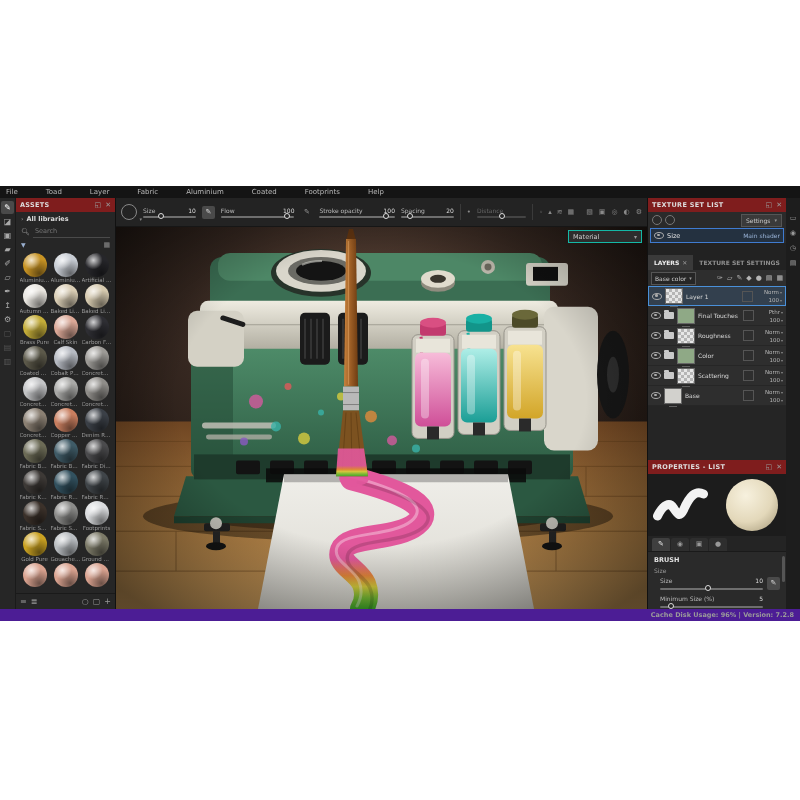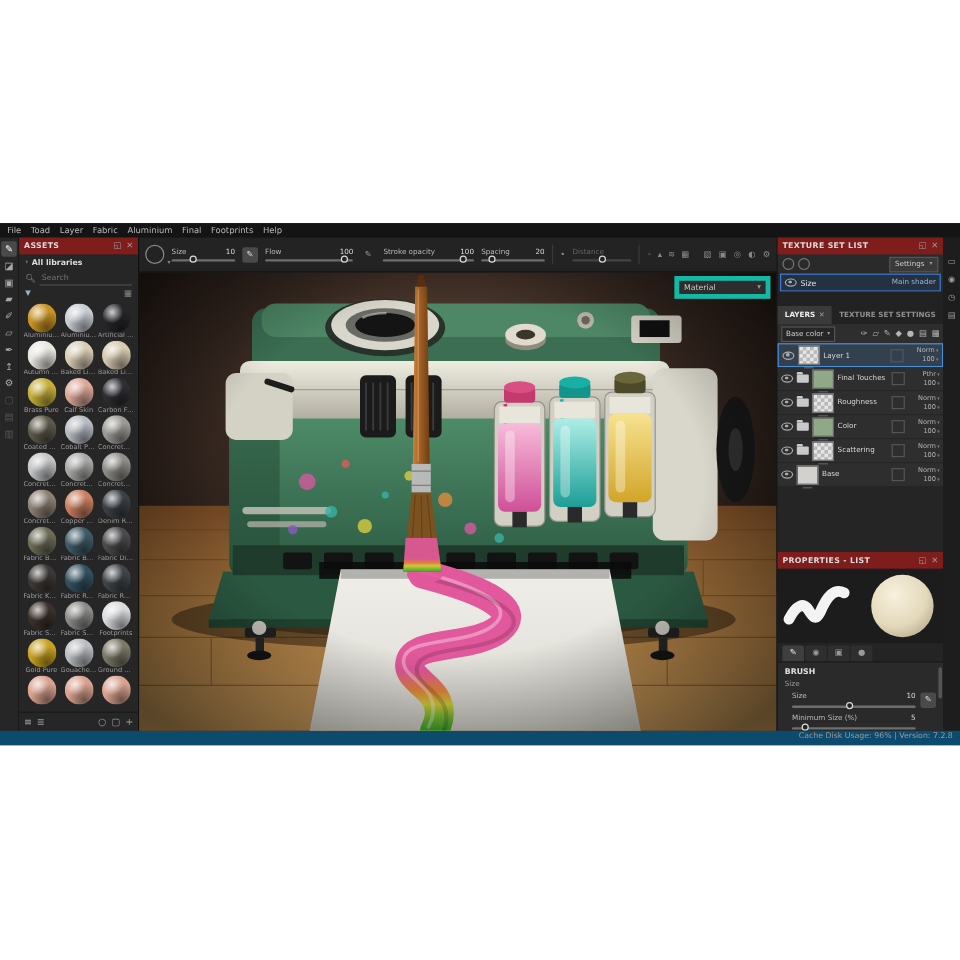--- a/index.html
+++ b/index.html
@@ -1,20 +1,20 @@
 <!DOCTYPE html>
 <html><head>
 <meta charset="utf-8">
 <style>
   html,body{margin:0;padding:0;background:#fff;width:800px;height:800px;overflow:hidden;
     font-family:"DejaVu Sans", sans-serif;}
   .ui{position:absolute;left:0;top:186px;width:800px;height:435px;background:#1e1e1e;
     display:flex;flex-direction:column;font-size:7px;color:#bdbdbd;}
   
-  .menubar{height:12px;background:#141414;display:flex;align-items:center;padding-left:6px;gap:8px;flex:none;}
+  .menubar{height:12px;background:#141414;display:flex;align-items:center;padding-left:6px;gap:28px;flex:none;}
   .menu-item{color:#b8b8b8;font-size:7px;cursor:default;}
   
   .main{flex:1;display:flex;min-height:0;}
   
   .toolstrip{width:16px;background:#262626;border-right:1px solid #1a1a1a;display:flex;flex-direction:column;
     align-items:center;padding-top:3px;gap:1px;flex:none;box-sizing:border-box;}
   .tool{width:13px;height:13px;display:flex;align-items:center;justify-content:center;border-radius:2px;
     color:#a8a8a8;font-size:8px;}
   .tool.active{background:#4a4a4a;color:#fff;}
   .tool.dim{color:#555;}
@@ -56,21 +56,21 @@
   .pbtn{width:13px;height:13px;background:#4a4a4a;border-radius:2px;color:#ddd;font-size:7px;
     display:flex;align-items:center;justify-content:center;flex:none;}
   .pbtn.flat{background:transparent;color:#999;}
   .tb-sep{width:1px;height:16px;background:#3a3a3a;flex:none;}
   .tb-ico{color:#8a8a8a;font-size:7px;}
   .tb-group.dim .tb-top{color:#666;}
   .tb-group.dim .track{background:#444;}
   .scene{flex:1;position:relative;min-height:0;}
   .scene svg{display:block;width:100%;height:100%;}
   .material-dd{position:absolute;top:3px;right:5px;width:64px;height:11px;background:#2d2d2d;
-    border:4px solid #14b8a6;display:flex;align-items:center;padding:0 4px;color:#ccc;font-size:6.5px;}
+    border:1px solid #14b8a6;display:flex;align-items:center;padding:0 4px;color:#ccc;font-size:6.5px;}
   .material-dd::after{content:"▾";margin-left:auto;color:#999;font-size:6px;}
   
   .rpanel{width:139px;background:#2a2a2a;border-left:1px solid #111;display:flex;flex-direction:column;flex:none;box-sizing:border-box;}
   .tsl-settings{height:16px;display:flex;align-items:center;padding:0 4px;gap:3px;flex:none;}
   .round-ico{width:8px;height:8px;border:1px solid #777;border-radius:50%;}
   .settings-btn{margin-left:auto;height:11px;background:#3a3a3a;border:1px solid #555;display:flex;
     align-items:center;padding:0 4px;font-size:6px;color:#ccc;gap:4px;}
   .settings-btn::after{content:"▾";color:#999;font-size:5px;}
   .toad-row{height:13px;margin:0 2px;border:1px solid #3f7bd0;background:#243140;display:flex;align-items:center;
     padding:0 3px;gap:3px;font-size:6.5px;color:#e2e2e2;flex:none;}
@@ -123,36 +123,36 @@
   .pslider{margin:0 0 6px 6px;}
   .pslider .tb-top{margin-bottom:2px;}
   .psrow{display:flex;align-items:center;gap:4px;}
   .psrow .pslider{flex:1;margin-bottom:0;}
   .vscroll{position:absolute;right:1px;top:4px;width:3px;height:26px;background:#555;border-radius:2px;}
   
   .rstrip{width:14px;background:#1d1d1d;display:flex;flex-direction:column;align-items:center;
     padding-top:16px;gap:7px;flex:none;}
   .rs-ico{color:#9a9a9a;font-size:7px;}
   
-  .statusbar{height:12px;background:#0c4a6e;display:flex;justify-content:flex-end;
-    padding:0 6px;font-size:6.5px;color:#9a9a9a;flex:none;}
+  .statusbar{height:12px;background:#4c1d95;display:flex;align-items:center;justify-content:flex-end;
+    padding:0 6px;font-size:6.5px;color:#9a9a9a;flex:none;font-weight:bold;}
 </style>
 </head>
 <body>
 
 <div class="ui">
 
   <div class="menubar">
 
   <span class="menu-item">File</span>
       <span class="menu-item">Toad</span>
       <span class="menu-item">Layer</span>
       <span class="menu-item">Fabric</span>
       <span class="menu-item">Aluminium</span>
-      <span class="menu-item">Final</span>
+      <span class="menu-item">Coated</span>
       <span class="menu-item">Footprints</span>
       <span class="menu-item">Help</span>
     </div>
 
   <div class="main">
 
     <div class="toolstrip">
 
         <div class="tool active">
           <span>✎</span>

